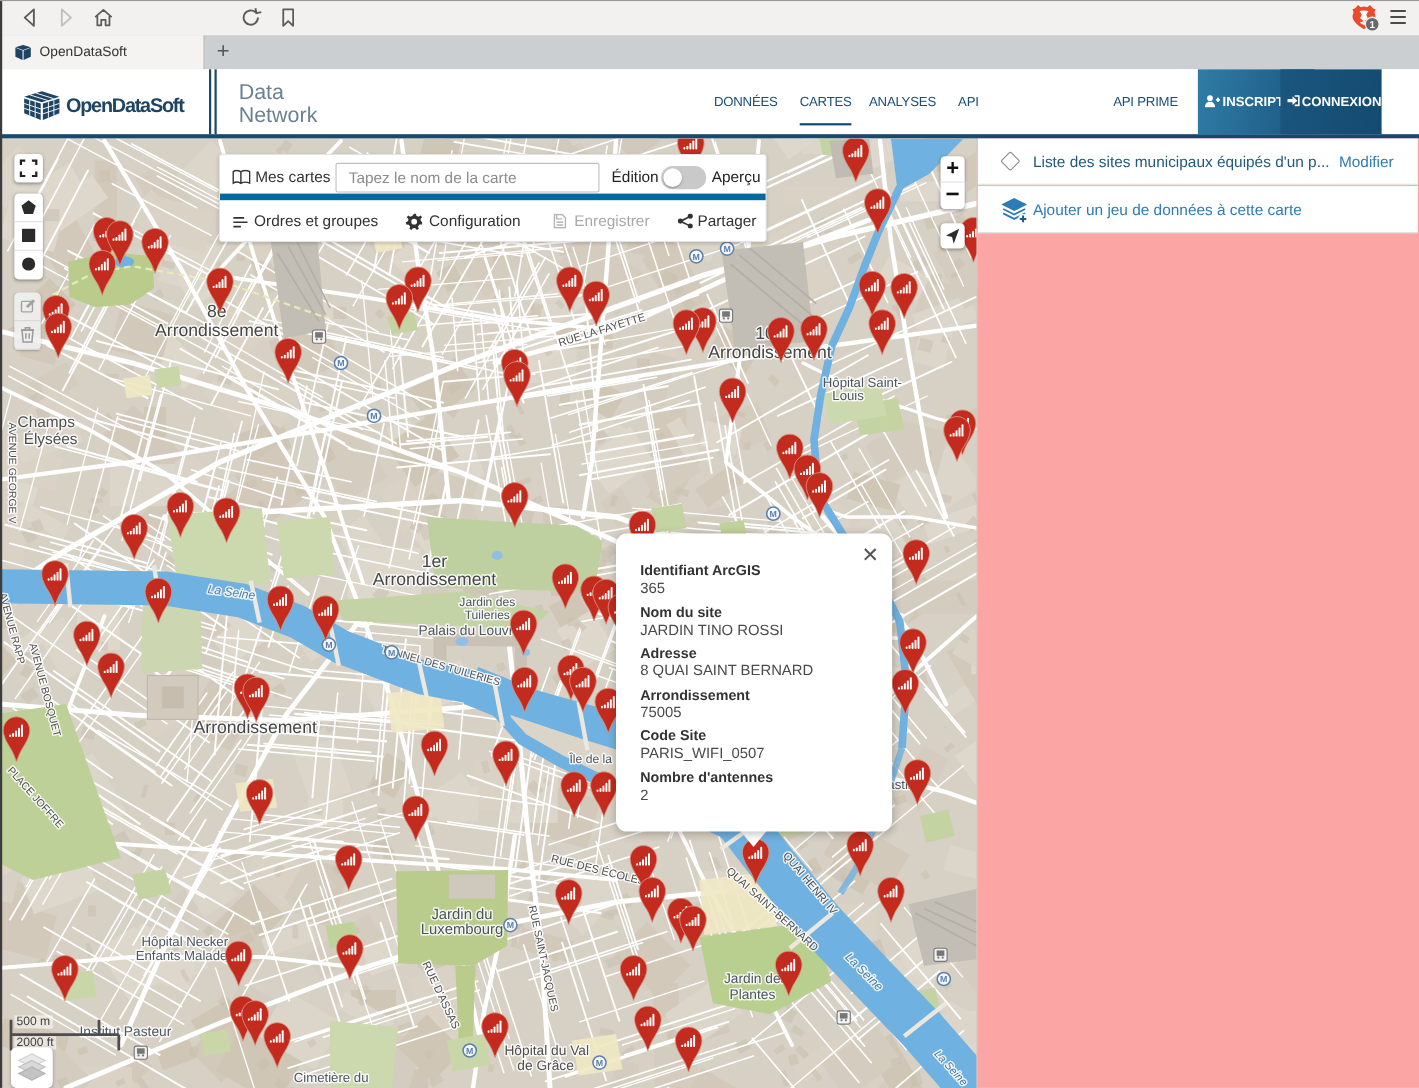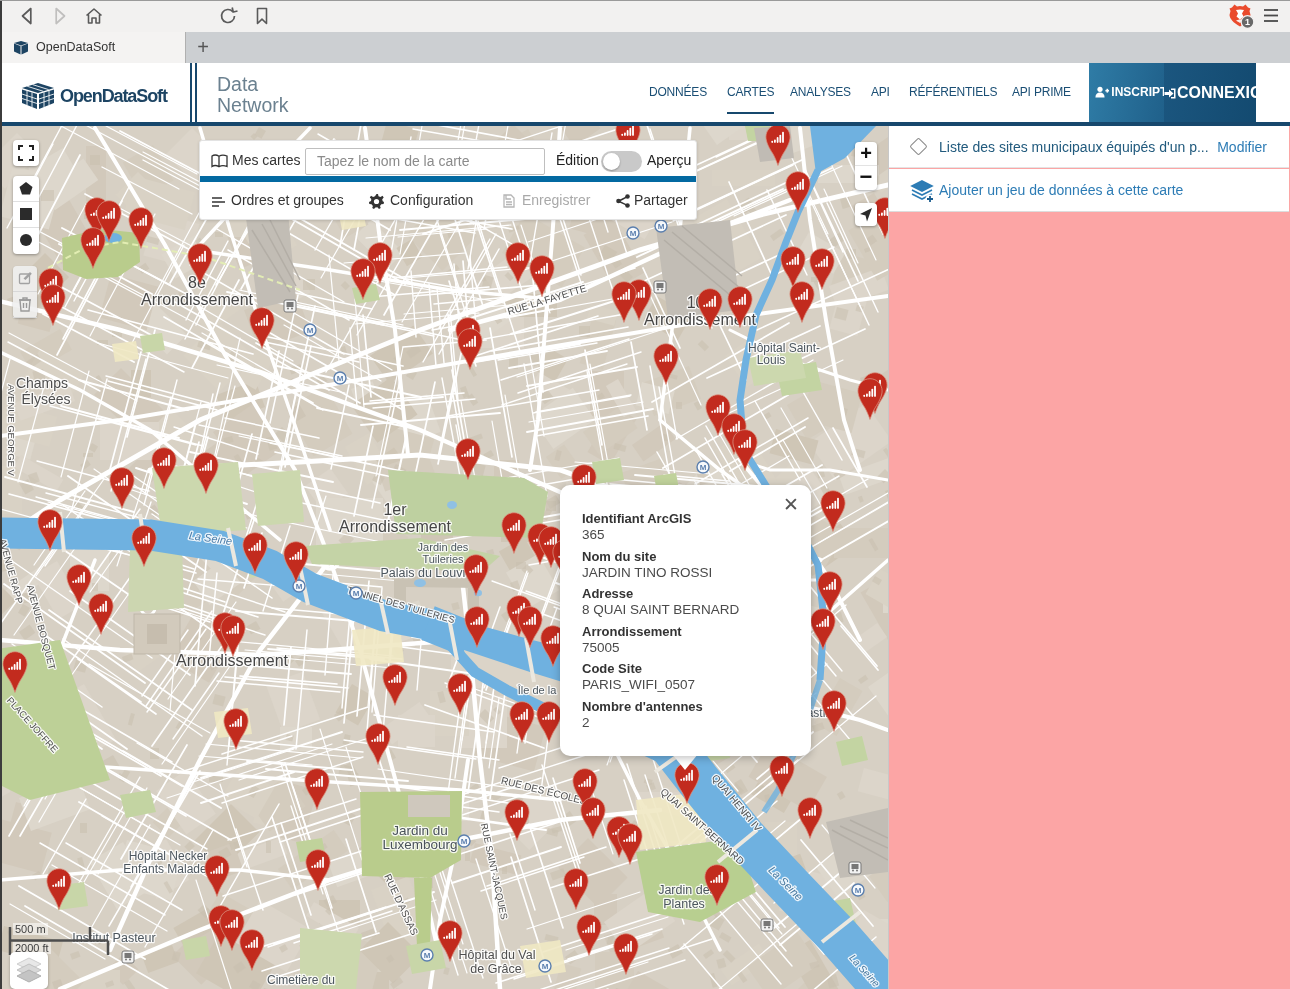--- a/index.html
+++ b/index.html
@@ -17,21 +17,21 @@
 #tabtitle { position:absolute; left:36px; top:8px; font-size:12.5px; color:#333; }
 #tabplus { position:absolute; left:190px; top:2px; width:26px; height:26px; color:#555; font-size:20px; text-align:center; line-height:26px; font-weight:400;}
 
 #hdr { position:absolute; left:0; top:63px; width:1290px; height:63px; background:#fff; border-bottom:4px solid #17486d; }
 #hdrsep { position:absolute; left:190px; top:0; width:7px; height:59px; border-left:2px solid #17486d; border-right:2px solid #17486d; }
 #dn { position:absolute; left:217px; top:11px; font-size:19.5px; line-height:21px; color:#6b8190; font-weight:400; }
 .nav { position:absolute; top:0px; height:59px; line-height:59px; font-size:12px; color:#1a4e74; font-weight:400; letter-spacing:-0.2px;}
 #nav-cartes { border-bottom:0; }
 #nav-cartes span { border-bottom:2px solid #17486d; padding-bottom:13px; }
 #btn-insc { position:absolute; left:1089px; top:0; width:106px; height:59px; background:linear-gradient(100deg,#2f7ca6,#1a5680); color:#fff; font-size:12px; font-weight:bold; line-height:59px; text-align:center; white-space:nowrap; }
-#btn-conn { position:absolute; left:1164px; top:0; width:92px; height:59px; background:linear-gradient(100deg,#1b567f,#134a70); color:#fff; font-size:16px; font-weight:bold; line-height:59px; text-align:center; white-space:nowrap; }
+#btn-conn { position:absolute; left:1164px; top:0; width:92px; height:59px; background:linear-gradient(100deg,#1b567f,#134a70); color:#fff; font-size:12px; font-weight:bold; line-height:59px; text-align:right; white-space:nowrap; }
 
 #content { position:absolute; left:0; top:126px; width:1290px; height:863px; }
 #mapwrap { position:absolute; left:0; top:0; width:888px; height:863px; overflow:hidden; background:#d8d1c5; }
 
 #sidebar { position:absolute; left:888px; top:0; width:402px; height:863px; background:#fca5a5; border-left:1px solid #c8c8c8; }
 .srow { position:absolute; left:0; width:400px; background:#fff; }
 #srow1 { top:0; height:42px; border-bottom:1px solid #e4e4e4; }
 #srow2 { top:43px; height:43px; border-bottom:1px solid #ddd; }
 #diam { position:absolute; left:23px; top:14px; width:13px; height:13px; border:1.5px solid #8a8a8a; transform:rotate(45deg) ; border-radius:2px;}
 #stitle { position:absolute; left:50px; top:13px; font-size:14px; color:#215a7d; }
@@ -143,21 +143,20 @@
         <path d="M30 15 V29 M25 16.5 V31 M35 18 L20 23 M35 22.5 L20 27.5"></path>
       </g>
       <text x="41" y="26" font-size="18" font-weight="bold" fill="#1d4463" font-family="Liberation Sans" textLength="108">OpenDataSoft</text>
     </svg>
     <div id="hdrsep"></div>
     <div id="dn">Data<br>Network</div>
     <div class="nav" style="left:649px">DONNÉES</div>
     <div class="nav" id="nav-cartes" style="left:727px"><span>CARTES</span></div>
     <div class="nav" style="left:790px">ANALYSES</div>
     <div class="nav" style="left:871px">API</div>
-    <div class="nav" style="left:909px">RÉFÉRENTIELS</div>
     <div class="nav" style="left:1012px">API PRIME</div>
     <div id="btn-insc"><svg style="vertical-align:-2px;margin-right:2px;display:inline" width="14" height="12" viewBox="0 0 14 12">
           <g fill="#fff">
             <circle cx="5" cy="3.3" r="2.6"></circle>
             <path d="M0.4 11.4 C0.4 8.4 2.4 6.6 5 6.6 C7.6 6.6 9.6 8.4 9.6 11.4 Z"></path>
             <rect x="10.4" y="3.9" width="3.8" height="1.6"></rect>
             <rect x="11.5" y="2.8" width="1.6" height="3.8"></rect>
           </g>
         </svg>INSCRIPTION</div>
     <div id="btn-conn"><svg style="vertical-align:-1px;margin-right:1px;display:inline" width="12" height="11" viewBox="0 0 12 11">

